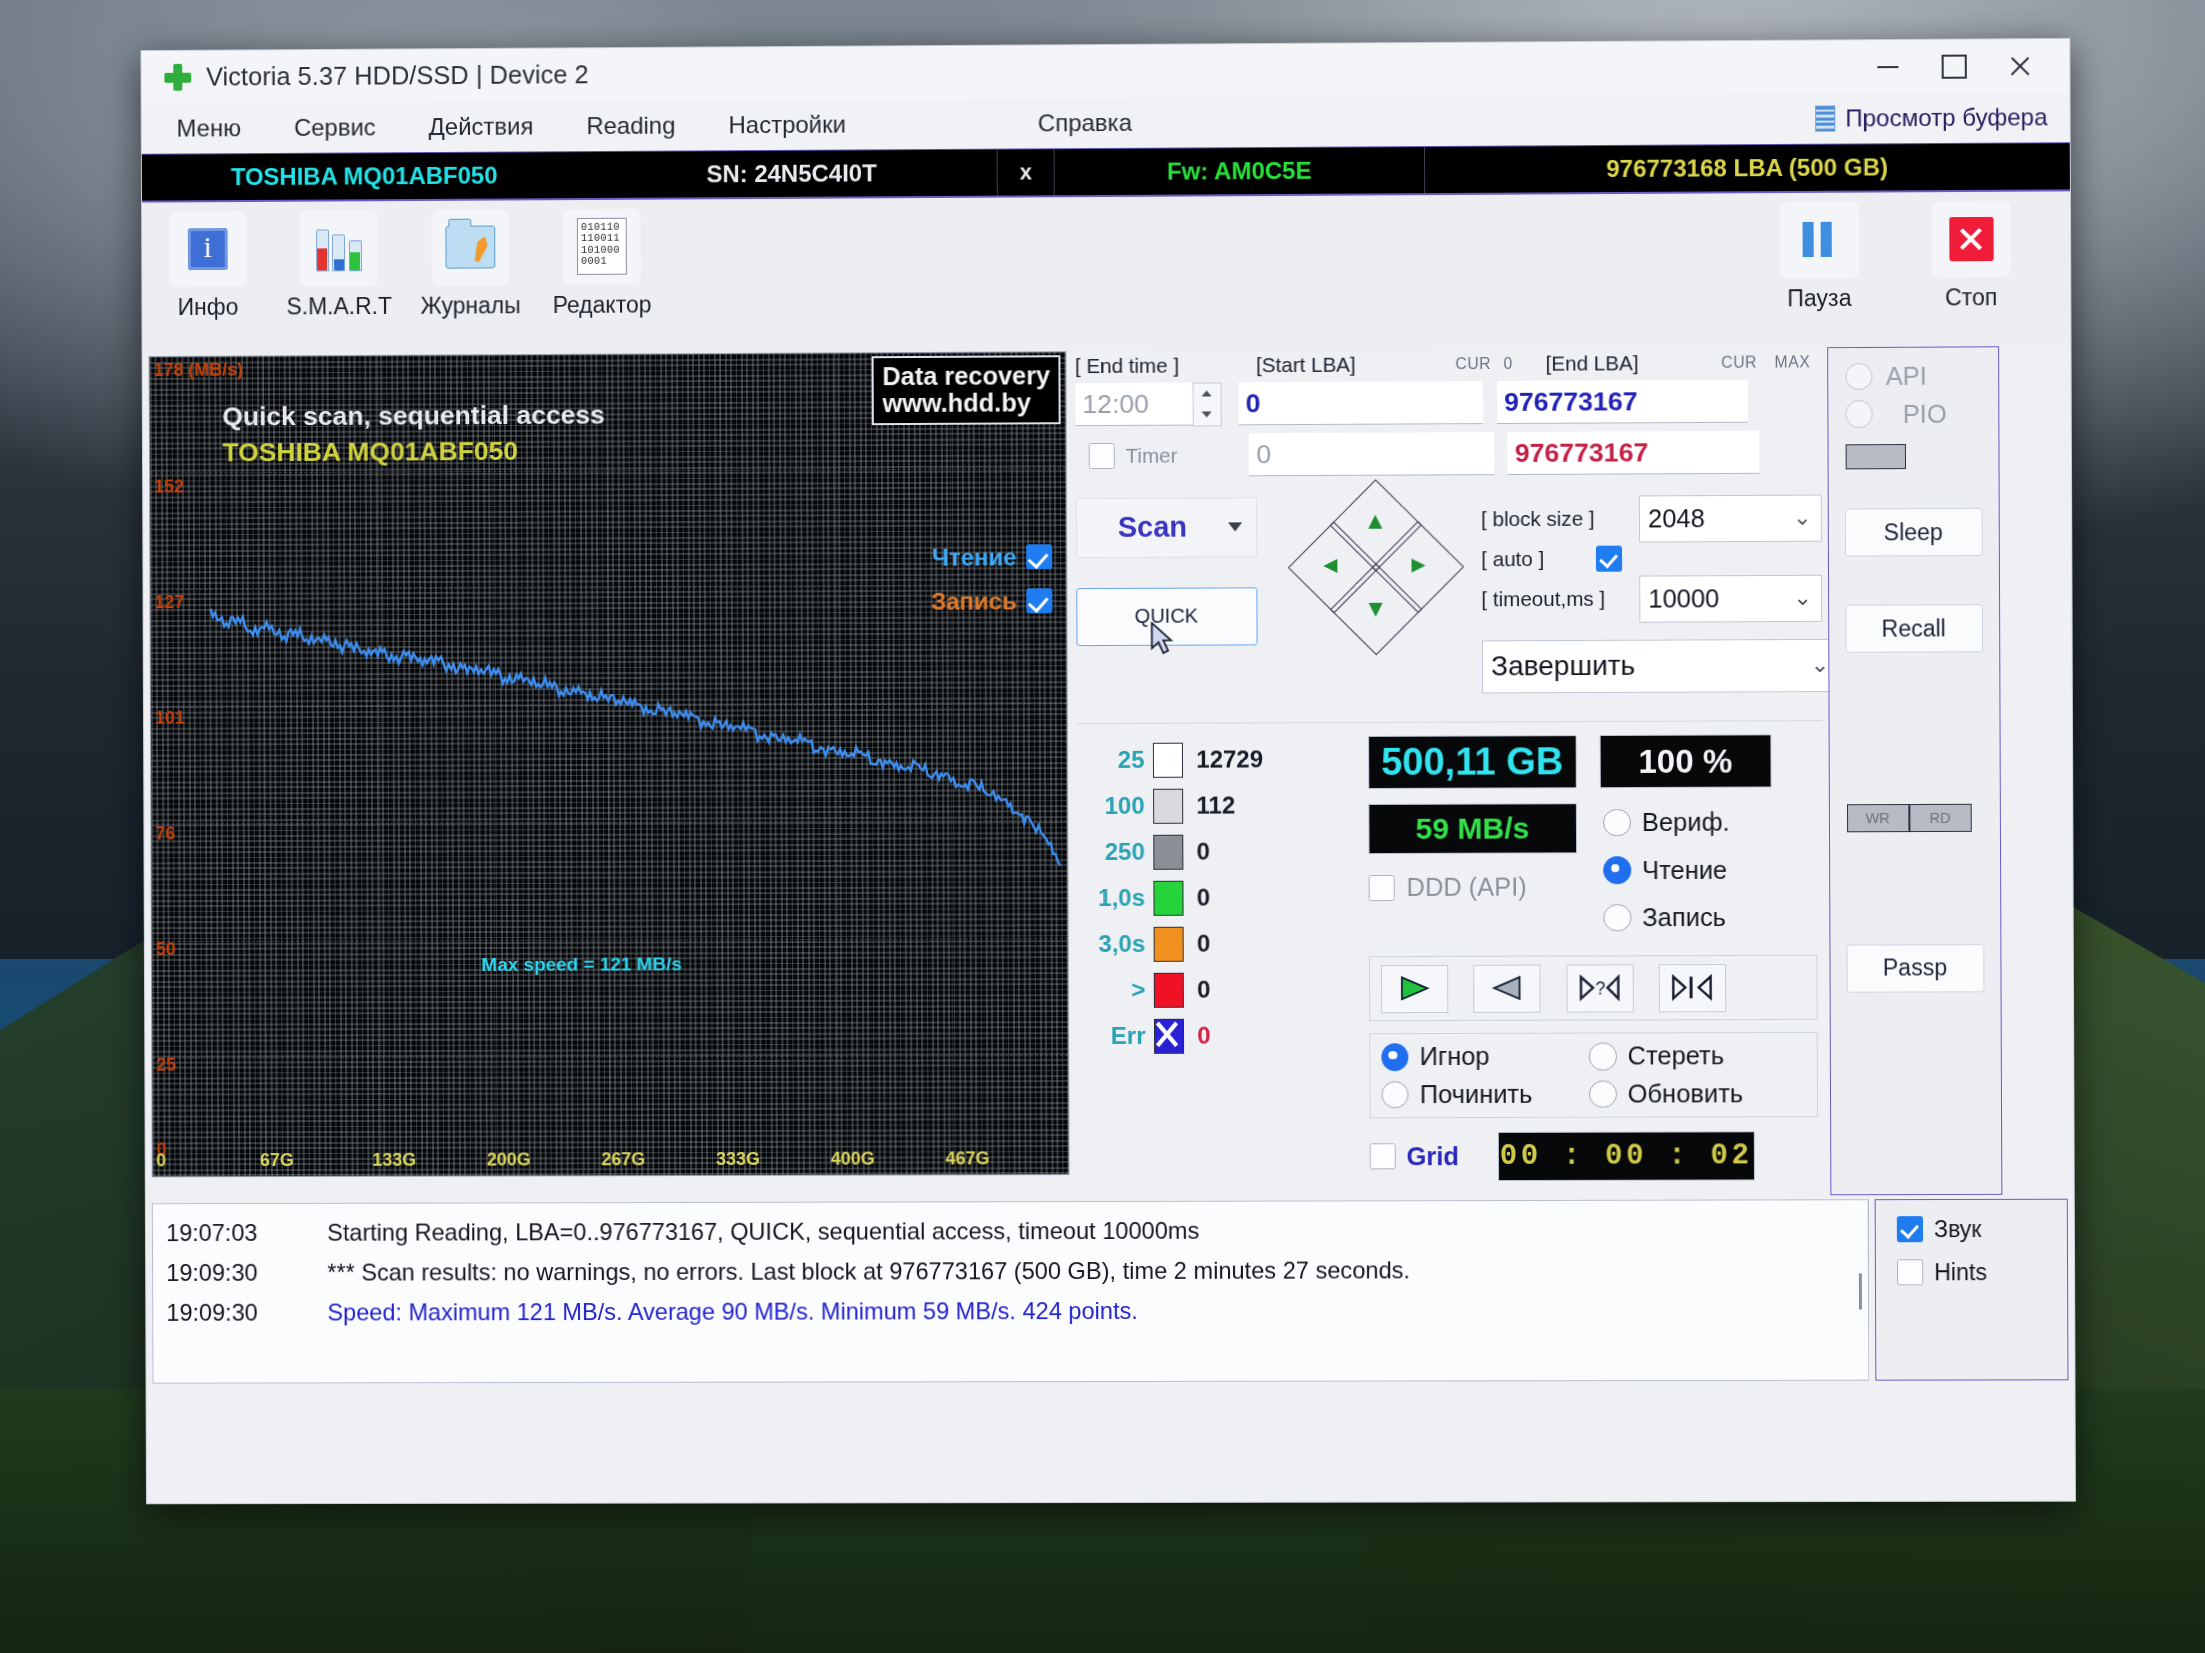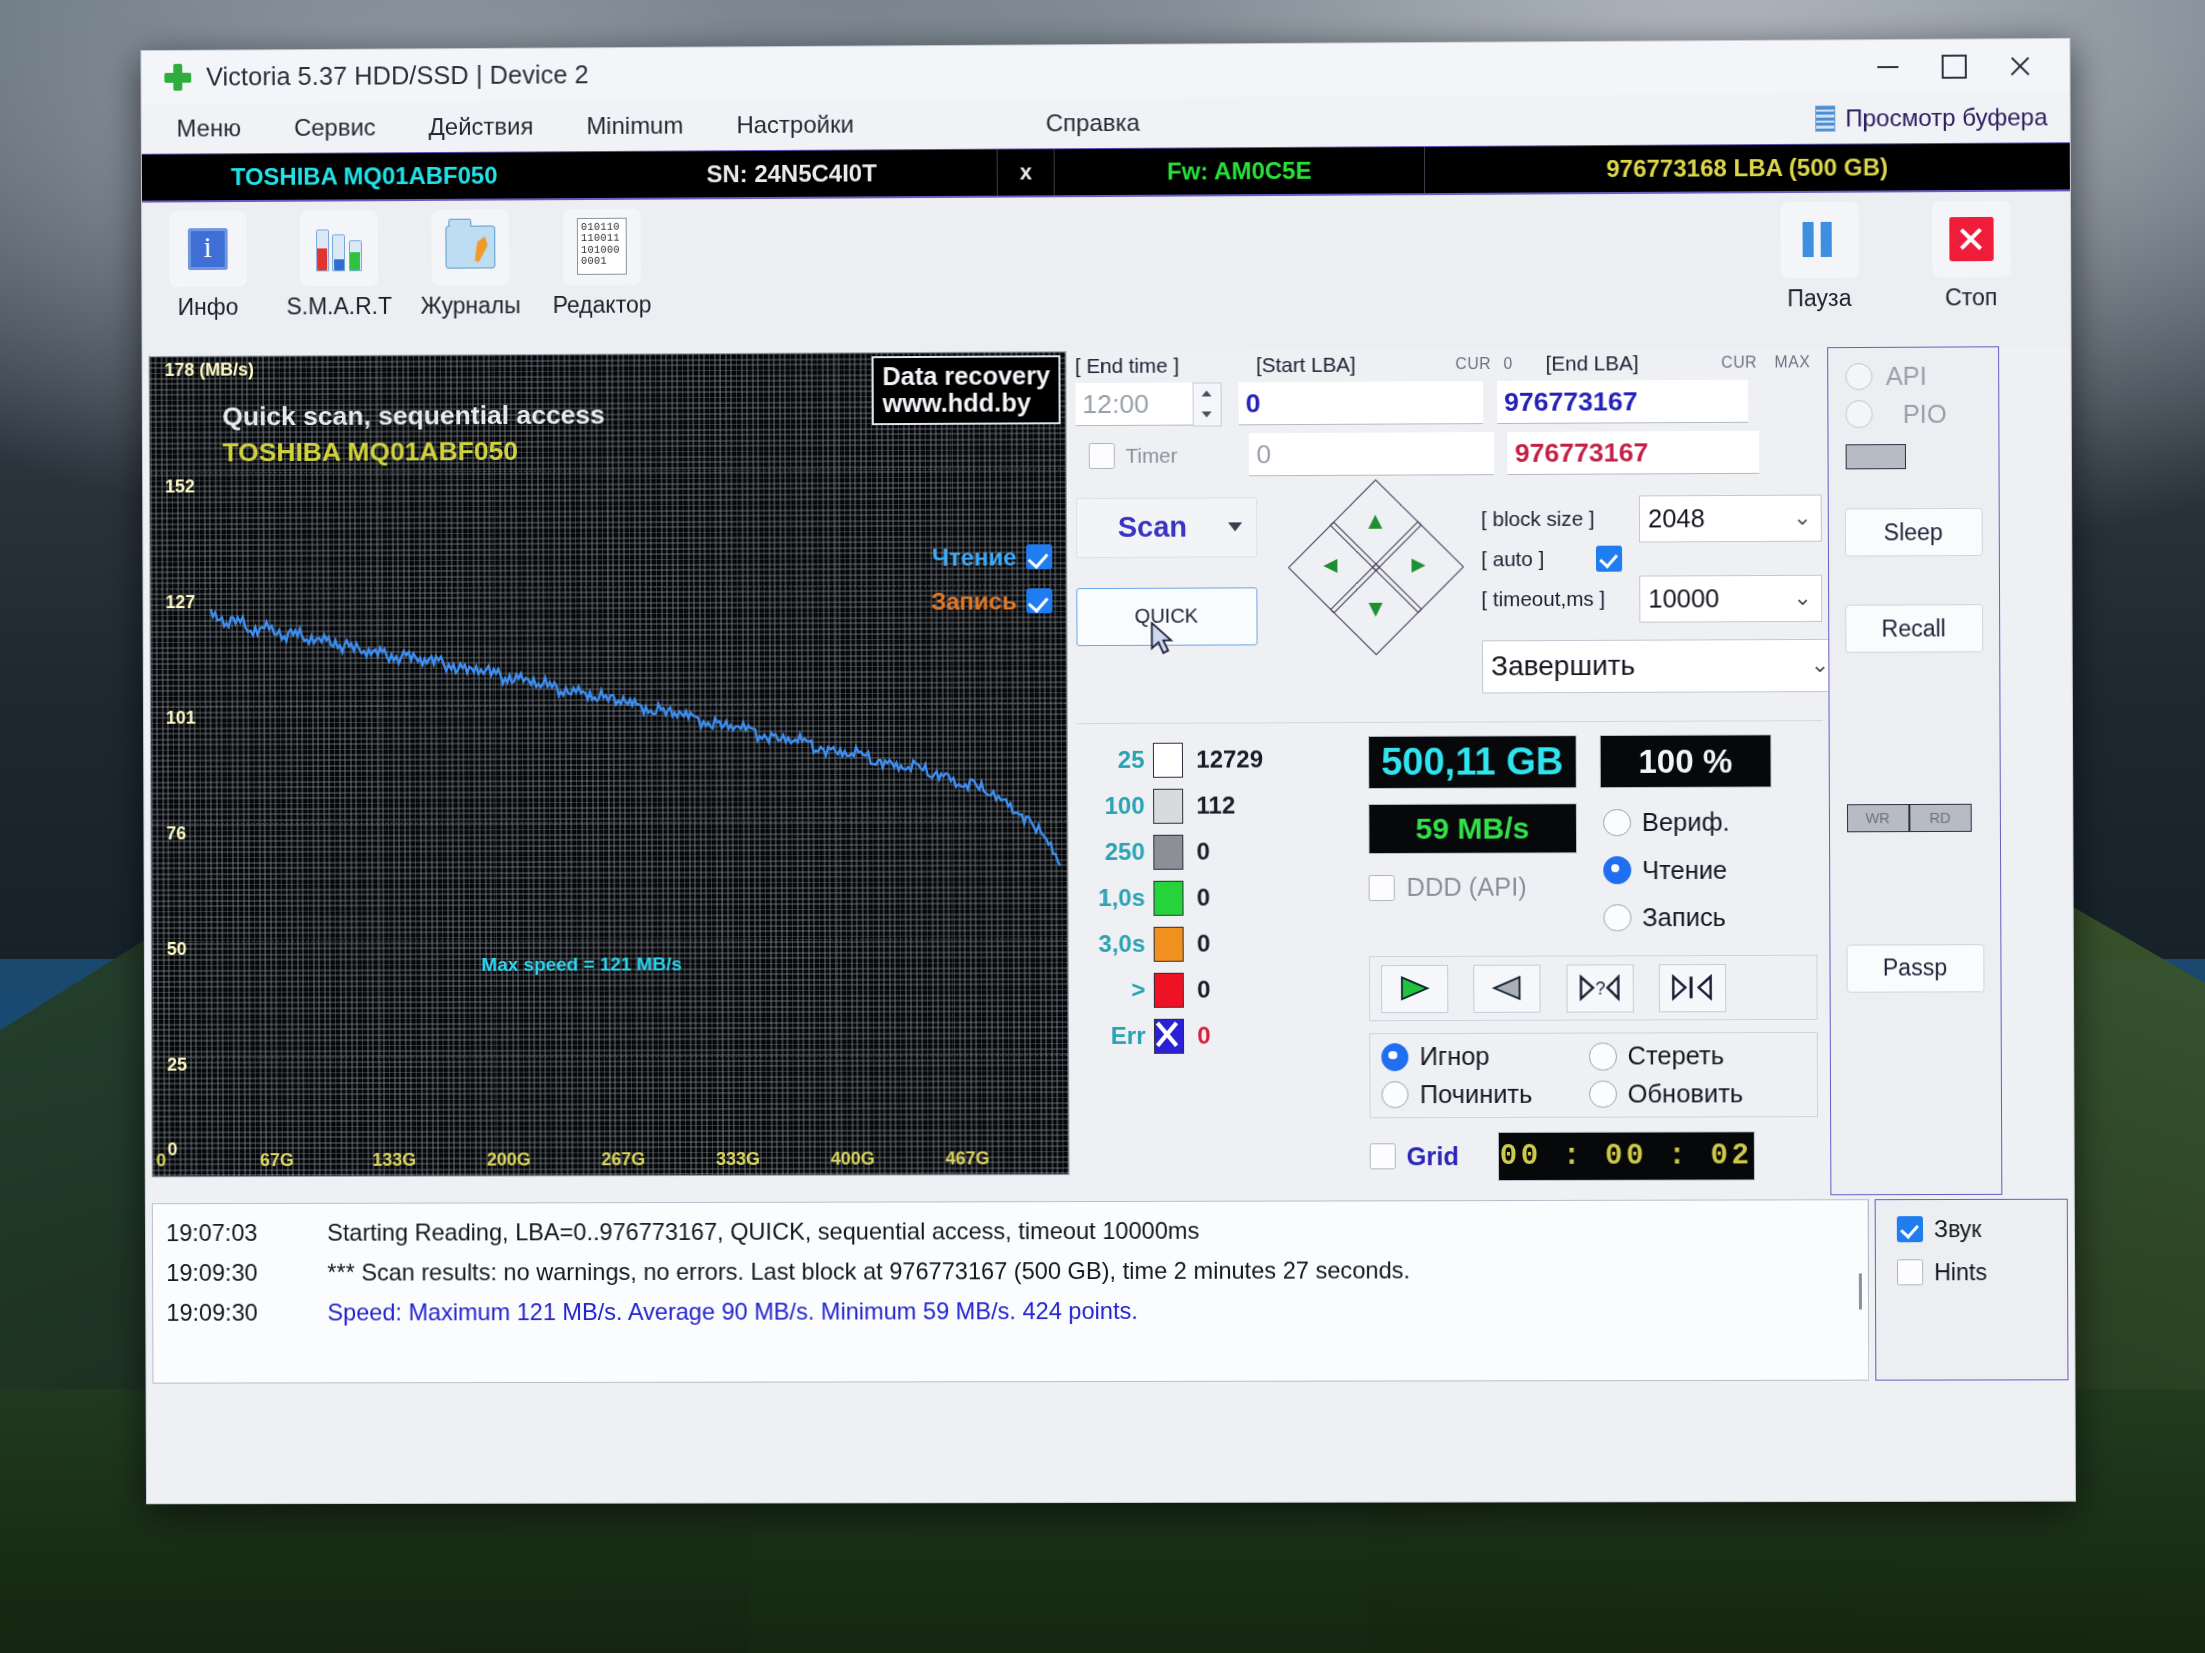--- a/index.html
+++ b/index.html
@@ -107,21 +107,21 @@
   #graph{width:919px;height:822px;background:#050607;border:1.8px solid #9aa1ad;position:relative;overflow:hidden;}
   #grid{position:absolute;inset:0;
     background-image:
       repeating-linear-gradient(90deg, rgba(150,160,170,.33) 0 1.8px, transparent 1.8px 5.4px),
       repeating-linear-gradient(0deg, rgba(150,160,170,.30) 0 1.8px, transparent 1.8px 5.4px);
     background-size:100% 100%;}
   #grid-v{position:absolute;inset:0;display:flex;}
   #grid-v .col{flex:1;border-right:1.2px dotted rgba(160,170,180,.34);}
   #grid-h{position:absolute;inset:0;display:flex;flex-direction:column;}
   #grid-h .row{flex:1;border-bottom:1.2px dashed rgba(160,170,180,.30);}
-  .ylab{position:absolute;left:15px;color:#fef9c3;font-size:18px;font-weight:bold;font-family:"Liberation Sans",sans-serif;text-align:right;}
+  .ylab{position:absolute;left:4px;color:#c2410c;font-size:18px;font-weight:bold;font-family:"Liberation Sans",sans-serif;text-align:right;}
   .xlab{position:absolute;bottom:4.8px;color:#d9d45c;font-size:18px;font-weight:bold;}
   #g-title{position:absolute;left:73px;top:45px;font-size:26.6px;font-weight:bold;color:#e9eaf0;}
   #g-model{position:absolute;left:73px;top:81px;font-size:26.6px;font-weight:bold;color:#cfd13d;}
   #g-maxspeed{position:absolute;left:47%;top:73%;transform:translateX(-50%);color:#2bd5f0;font-size:19px;font-weight:bold;white-space:nowrap;}
   #ad-box{position:absolute;right:4.8px;top:3.6px;background:#000;border:2.4px solid #dfe2ea;padding:4.8px 8.5px;}
   #ad-box div{color:#f2f4f8;font-size:25.4px;font-weight:bold;line-height:1.08;}
   .legend{position:absolute;right:14.5px;display:flex;align-items:center;gap:9.7px;}
   .legend span{font-size:24px;font-weight:bold;}
   .lgchk{width:25.4px;height:25.4px;background:#1f7df0;border-radius:3px;position:relative;}
   .lgchk:after{content:"";position:absolute;left:6px;top:4.8px;width:9px;height:14.5px;border:3px solid #fff;border-top:0;border-left:0;transform:rotate(42deg);}
@@ -215,21 +215,21 @@
       <div class="wbtn">
           <span class="cls"></span>
         </div>
     </div>
   </div>
 
   <div id="menubar">
     <div class="menu-item">Меню</div>
     <div class="menu-item">Сервис</div>
     <div class="menu-item">Действия</div>
-    <div class="menu-item">Minimum</div>
+    <div class="menu-item">Reading</div>
     <div class="menu-item">Настройки</div>
     <div class="menu-item" style="margin-left:139px">Справка</div>
     <div id="buffer-view">
       <span id="buffer-icon"></span>
       <span id="buffer-label">Просмотр буфера</span>
     </div>
   </div>
 
   <div id="devbar">
     <div class="seg" id="dev-model">TOSHIBA MQ01ABF050</div>

